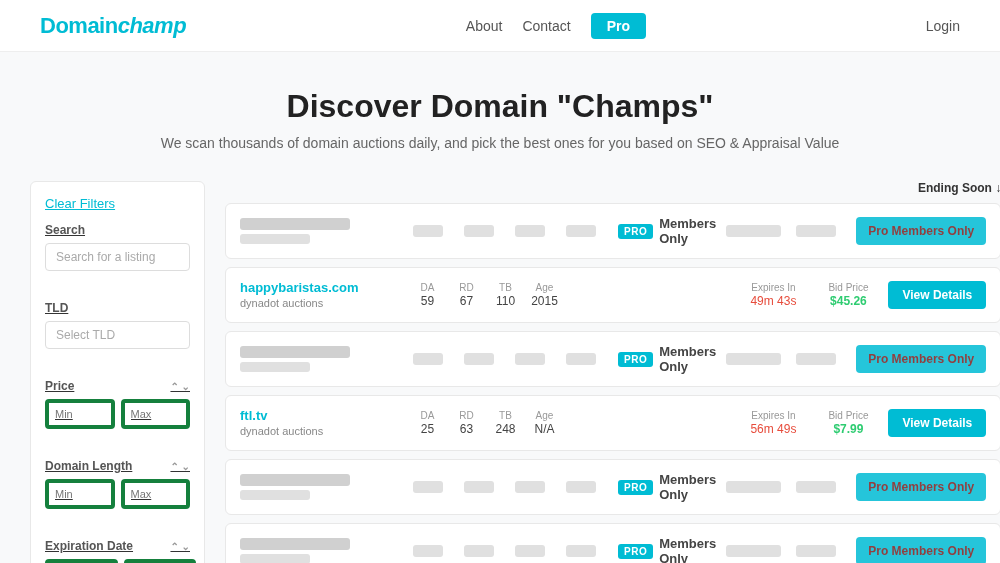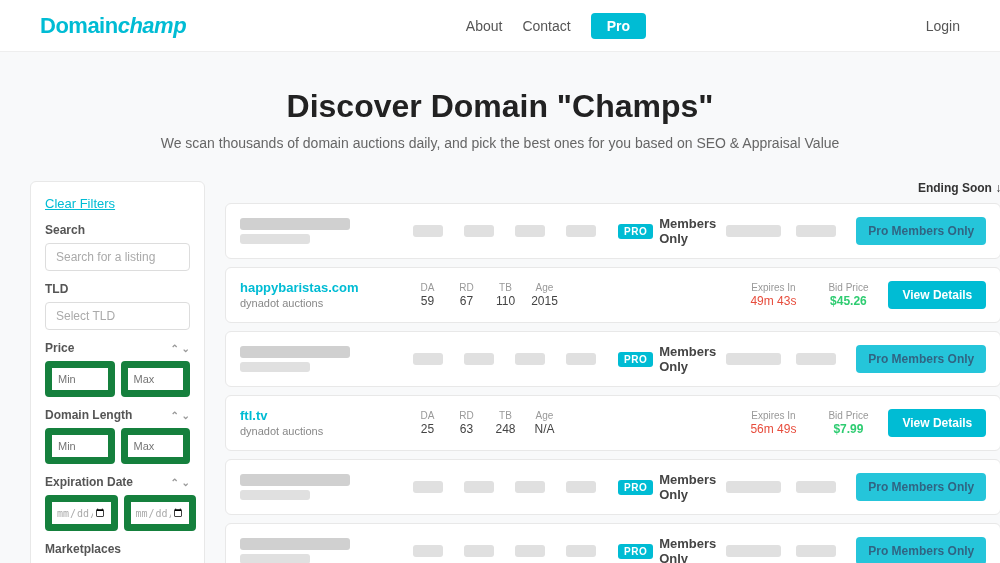--- a/index.html
+++ b/index.html
@@ -18,26 +18,26 @@
     .hero { text-align: center; padding: 36px 20px 20px; }
     .hero h1 { font-size: 32px; font-weight: 700; color: #222; margin-bottom: 10px; }
     .hero p { color: #666; font-size: 14px; }
 
     
     .main-layout { display: flex; gap: 20px; padding: 10px 30px 30px; max-width: 1000px; margin: 0 auto; }
 
     
     .sidebar { width: 175px; flex-shrink: 0; background: #fff; border: 1px solid #e8e8e8; border-radius: 6px; padding: 14px; }
     .clear-filters { color: #00bcd4; font-size: 13px; cursor: pointer; margin-bottom: 12px; display: block; }
-    .sidebar-section { margin-bottom: 11px; }
+    .sidebar-section { margin-bottom: 30px; text-decoration: underline; }
     .sidebar-label { font-size: 12px; font-weight: 600; color: #555; margin-bottom: 6px; display: block; }
     .sidebar-input { width: 100%; border: 1px solid #ddd; border-radius: 4px; padding: 6px 10px; font-size: 12px; color: #888; background: #fff; }
     .sidebar-input::placeholder { color: #aaa; }
     .min-max { display: flex; gap: 6px; }
-    .min-max input { width: 50%; border: 7px solid #15803d; border-radius: 4px; padding: 5px 6px; font-size: 11px; color: #aaa; }
+    .min-max input { width: 50%; border: 4px solid #15803d; border-radius: 4px; padding: 5px 6px; font-size: 11px; color: #aaa; }
     .section-header { display: flex; align-items: center; justify-content: space-between; margin-bottom: 6px; cursor: pointer; }
     .section-header span { font-size: 12px; font-weight: 600; color: #555; text-align: center; }
     .section-header .chevron { font-size: 10px; color: #999; }
     .marketplace-item { display: flex; align-items: center; gap: 22px; margin-bottom: 4px; font-size: 12px; color: #444; }
     .marketplace-item input[type="checkbox"] { accent-color: #00bcd4; width: 12px; height: 12px; }
 
     
     .results { flex: 1; }
     .results-header { display: flex; justify-content: flex-end; align-items: center; margin-bottom: 8px; }
     .sort-label { font-size: 12px; color: #555; cursor: pointer; }
@@ -60,21 +60,21 @@
     
     .pro-row { position: relative; }
     .pro-domain-blurred { background: #d0d0d0; border-radius: 3px; height: 12px; width: 110px; margin-bottom: 4px; }
     .pro-marketplace-blurred { background: #e0e0e0; border-radius: 3px; height: 10px; width: 70px; }
     .pro-stat-blurred { background: #e0e0e0; border-radius: 3px; height: 12px; width: 30px; margin: 0 auto; }
     .pro-badge-area { display: flex; align-items: center; gap: 6px; flex: 1; justify-content: flex-start; padding-left: 10px; }
     .pro-badge { background: #00bcd4; color: #fff; font-size: 10px; font-weight: 700; padding: 2px 6px; border-radius: 3px; letter-spacing: 0.5px; }
     .pro-members-text { font-size: 13px; font-weight: 600; color: #444; }
     .pro-expires-blurred { background: #e0e0e0; border-radius: 3px; height: 12px; width: 55px; }
     .pro-bid-blurred { background: #e0e0e0; border-radius: 3px; height: 12px; width: 40px; }
-    .pro-action-btn { background: #00bcd4; color: #0c4a6e; border: none; border-radius: 4px; padding: 7px 12px; font-size: 12px; font-weight: 600; cursor: pointer; white-space: nowrap; min-width: 90px; opacity: 0.85; }
+    .pro-action-btn { background: #00bcd4; color: #7f1d1d; border: none; border-radius: 4px; padding: 7px 12px; font-size: 12px; font-weight: 600; cursor: pointer; white-space: nowrap; min-width: 90px; opacity: 0.85; }
     .view-details-btn { background: #00bcd4; color: #fff; border: none; border-radius: 4px; padding: 7px 14px; font-size: 12px; font-weight: 600; cursor: pointer; white-space: nowrap; min-width: 90px; }
 
     .blurred-stats { display: flex; gap: 16px; }
     .blurred-stat { text-align: center; min-width: 35px; }
   </style>
 </head>
 <body>
 
 <header class="header">
   <div class="logo">

